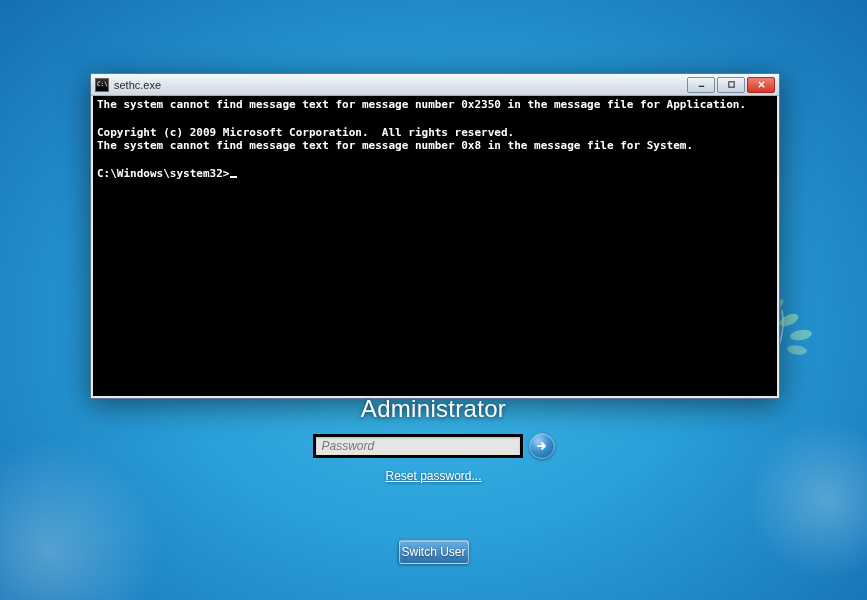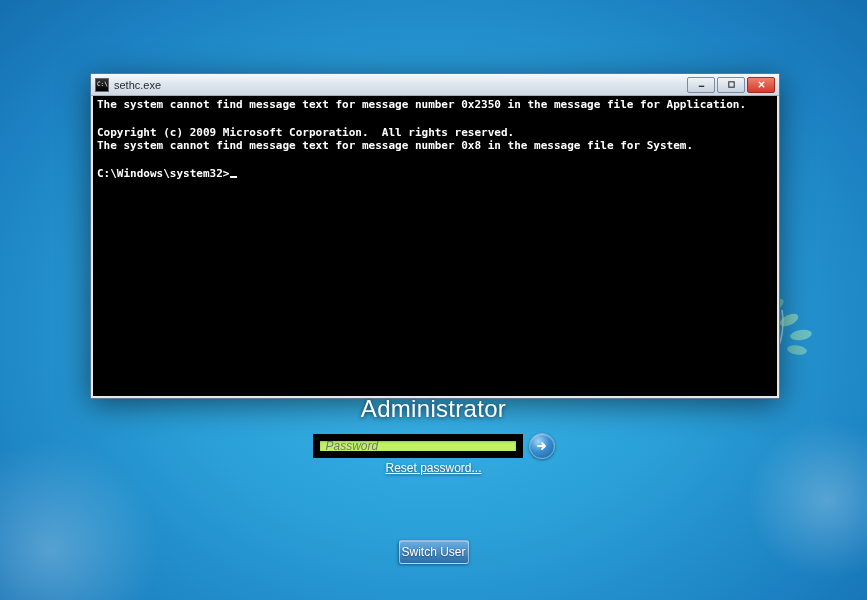--- a/index.html
+++ b/index.html
@@ -132,40 +132,40 @@
       letter-spacing: 0.3px;
     }
     .pw-row {
       display: flex;
       align-items: center;
       gap: 6px;
     }
     .pw-input {
       width: 210px;
       height: 24px;
-      border: 7px solid #000000;
-      background: #bef264;
+      border: 3px solid #000000;
+      background: #e5e5e5;
       font-size: 12px;
       padding: 0 6px;
       color: #777;
       font-style: italic;
       box-shadow: inset 0 1px 2px rgba(0,0,0,0.2);
     }
     .go-btn {
       width: 26px; height: 26px;
       border-radius: 50%;
       background: radial-gradient(circle at 35% 30%, #9fd2f7 0%, #3a8fd0 45%, #1a5f9c 100%);
       border: 1px solid #7ab0d8;
       box-shadow: 0 1px 3px rgba(0,0,0,0.4), inset 0 1px 1px rgba(255,255,255,0.5);
       display:flex;align-items:center;justify-content:center;
       cursor:pointer;
     }
     .go-btn svg{width:14px;height:14px;}
     .reset-link {
-      margin-top: 2px;
+      margin-top: 10px;
       color: #fff;
       font-size: 12px;
       text-decoration: underline;
       text-shadow: 0 1px 3px rgba(0,0,0,0.5);
       cursor: pointer;
     }
 
     .switch-user {
       position: absolute;
       bottom: 36px;

